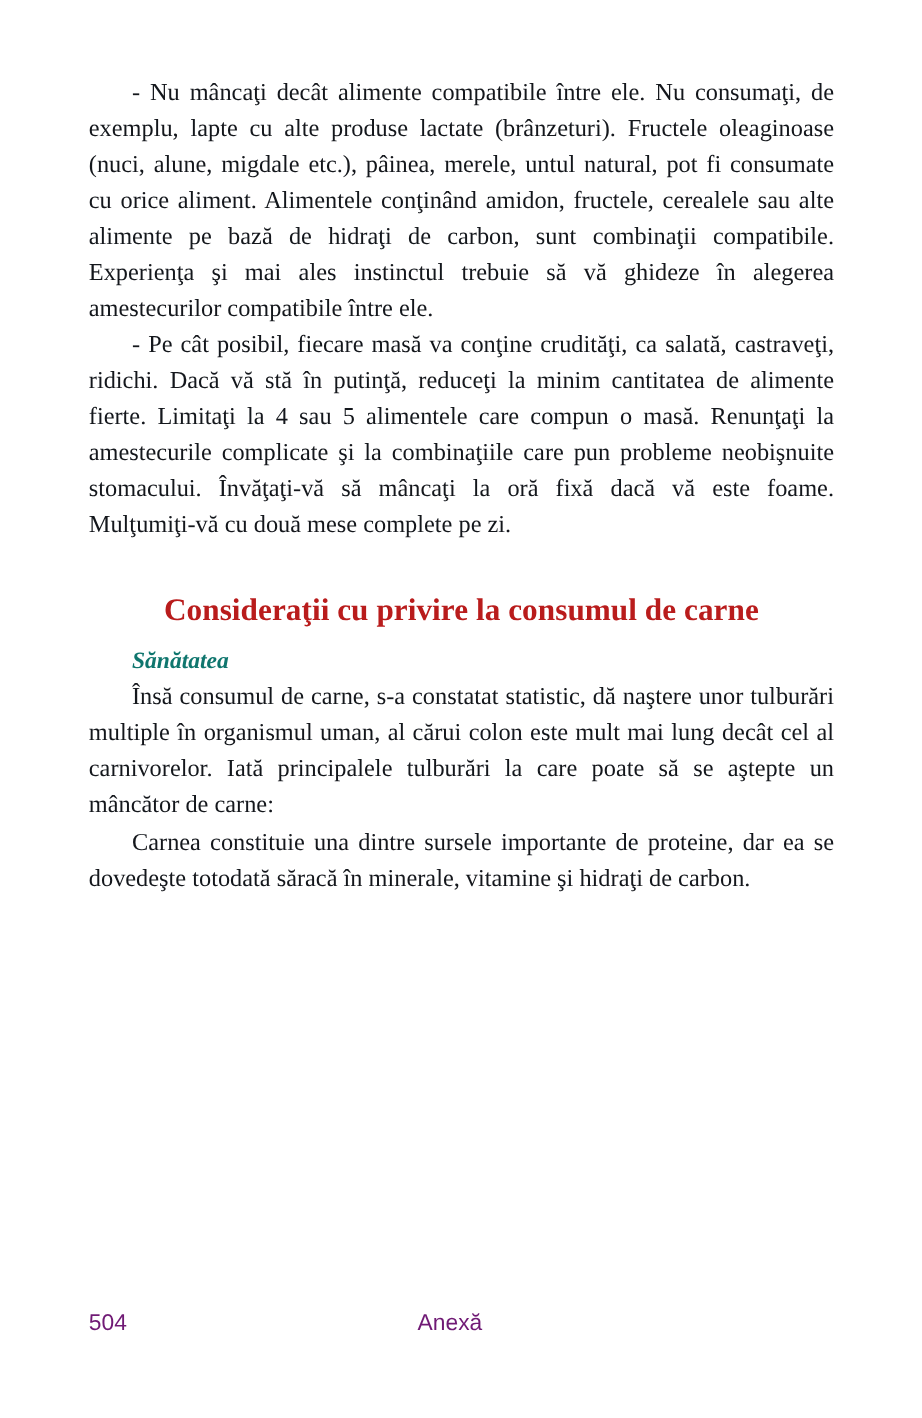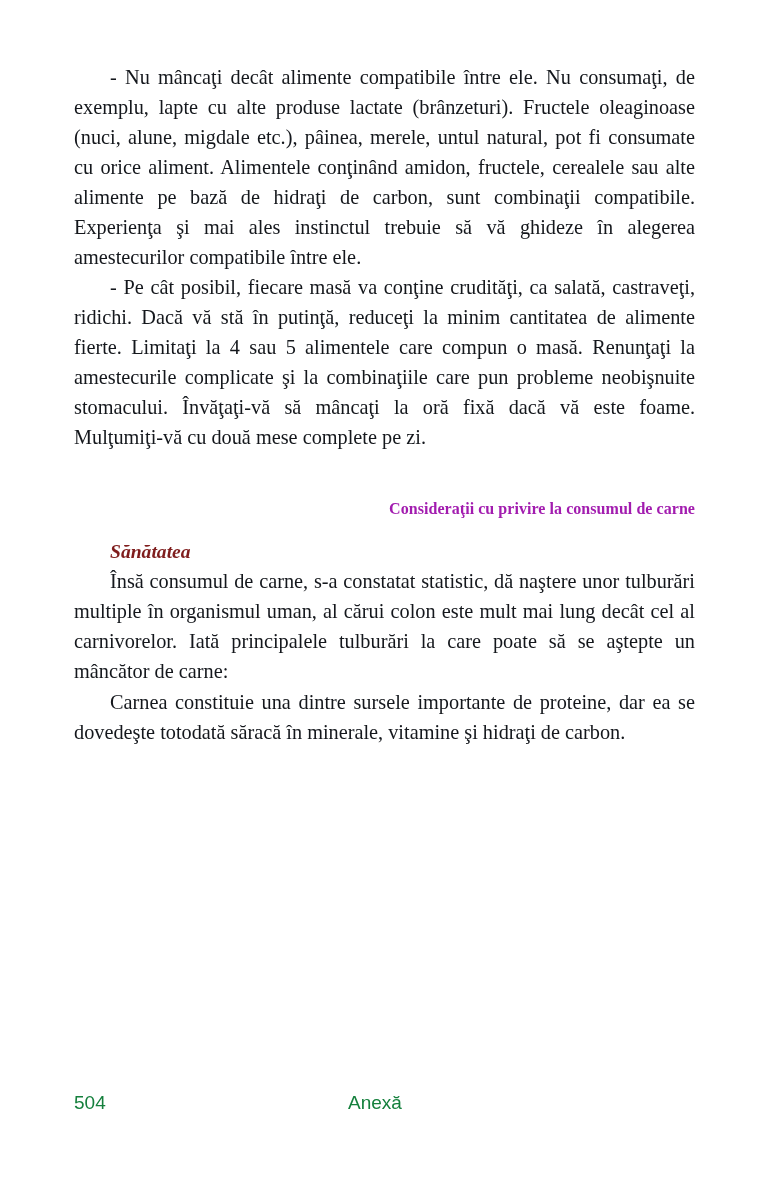--- a/index.html
+++ b/index.html
@@ -39,57 +39,57 @@
     text-align: justify;
     text-justify: inter-word;
     text-indent: 36px;
     hyphens: none;
     color: #14171c;
   }
 
   .section-heading {
     margin: 0;
     padding-top: 41px;
-    font-size: 16px;
+    font-size: 26px;
     line-height: 31.5px;
     font-weight: bold;
-    text-align: right;
-    color: #a21caf;
+    text-align: center;
+    color: #b91c1c;
     letter-spacing: 0.05px;
   }
 
   .section-heading .line {
     display: block;
   }
 
   .sub-heading {
     margin: 0;
     padding-top: 12px;
     font-size: 19.6px;
     line-height: 29px;
     font-weight: bold;
     font-style: italic;
     text-indent: 36px;
-    color: #7f1d1d;
+    color: #0f766e;
   }
 
   .after-subheading {
     padding-top: 1px;
   }
 
   .footer {
     position: absolute;
     left: 74px;
     top: 1090px;
     width: 621px;
     height: 30px;
     font-family: "Liberation Sans", "DejaVu Sans", sans-serif;
     font-size: 19px;
     line-height: 26px;
-    color: #15803d;
+    color: #701a75;
   }
   .footer-page-number {
     position: absolute;
     left: 0;
     top: 0;
   }
   .footer-section-name {
     position: absolute;
     left: 274px;
     top: 0;

